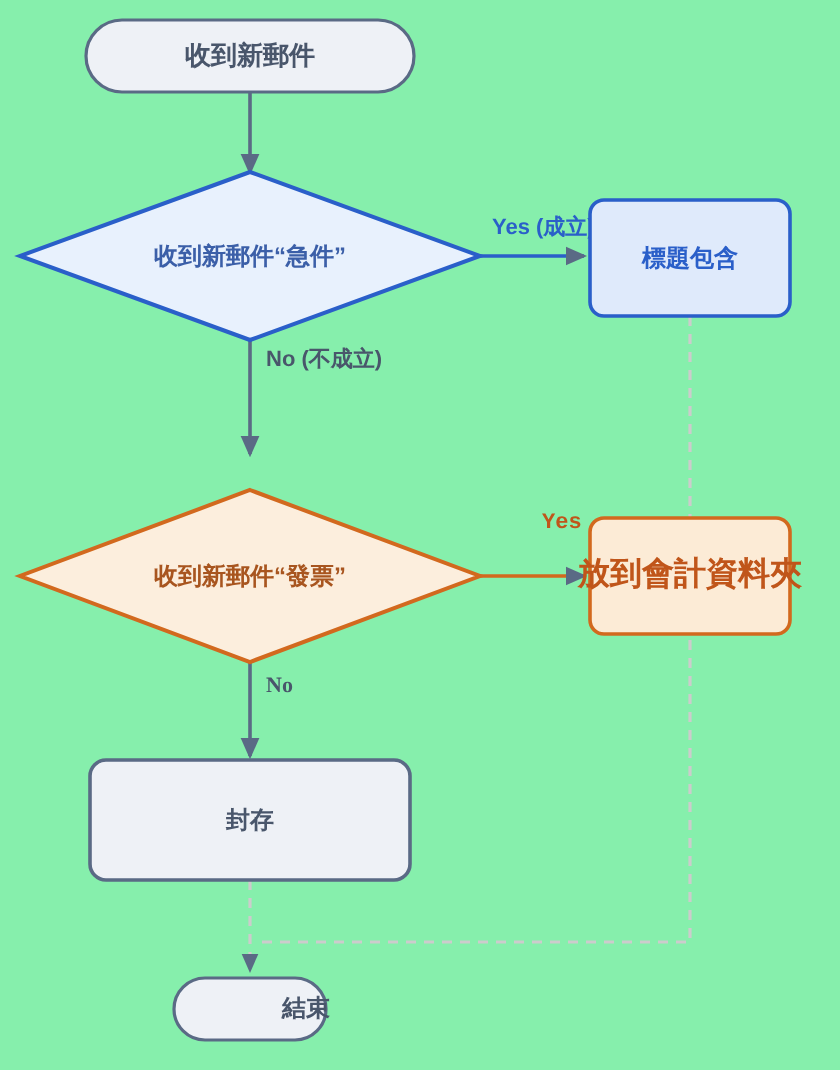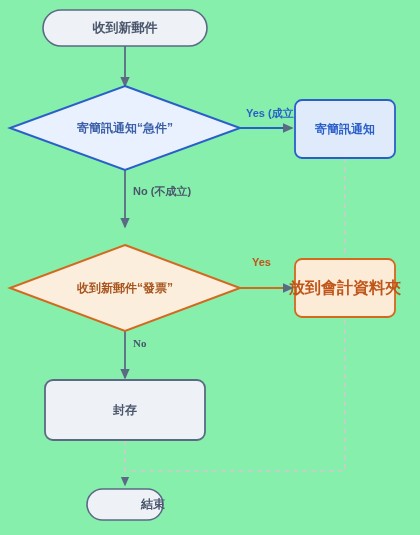--- a/index.html
+++ b/index.html
@@ -114,35 +114,35 @@
       <rect x="45" y="380" width="160" height="60" rx="8" ry="8" fill="#eef1f6" stroke="#5a6a85" stroke-width="1.8"></rect>
     </g>
 
     <g>
       <rect x="87" y="489" width="76" height="31" rx="15.5" ry="15.5" fill="#eef1f6" stroke="#5a6a85" stroke-width="1.6"></rect>
     </g>
   </svg>
 
   <div class="node-label" style="left:43px; top:10px; width:164px; height:36px; color:#49566b; font-size:13px;">收到新郵件</div>
 
-  <div class="node-label" style="left:45px; top:113px; width:160px; height:30px; color:#3b5fa8; font-size:12px;">寄簡訊通知“急件”</div>
+  <div class="node-label" style="left:45px; top:113px; width:160px; height:30px; color:#3b5fa8; font-size:12px;">收到新郵件“急件”</div>
 
-  <div class="node-label" style="left:295px; top:100px; width:100px; height:58px; color:#2a5fc9; font-size:12px;">寄簡訊通知</div>
+  <div class="node-label" style="left:295px; top:100px; width:100px; height:58px; color:#2a5fc9; font-size:12px;">標題包含</div>
 
   <div class="node-label" style="left:45px; top:273px; width:160px; height:30px; color:#a8551f; font-size:12px;">收到新郵件“發票”</div>
 
   <div class="node-label" style="left:295px; top:259px; width:100px; height:58px; color:#c0551a; font-size:16px;">放到會計資料夾</div>
 
   <div class="node-label" style="left:45px; top:380px; width:160px; height:60px; color:#49566b; font-size:12px;border-radius:16px;">封存</div>
 
   <div class="node-label" style="left:87px; top:489px; width:76px; height:31px; color:#49566b; font-size:12px;margin-left:28px;">結束</div>
 
   <div class="clip-box" style="position:absolute; left:246px; top:104px; width:49px; height:20px;">
     <div class="edge-label" style="left:0px; top:2px; color:#2a5fc9;">Yes (成立)</div>
   </div>
 
-  <div class="edge-label" style="left:133px; top:184px; color:#49566b;">No (不成立)</div>
+  <div class="edge-label" style="left:133px; top:172px; color:#49566b;">No (不成立)</div>
 
-  <div class="edge-label" style="left:252px; top:256px; color:#c0551a;">Yes</div>
+  <div class="edge-label" style="left:271px; top:256px; color:#c0551a;font-family:Liberation Mono, monospace;">Yes</div>
 
   <div class="edge-label" style="left:133px; top:337px; color:#49566b;font-family:Liberation Serif, serif;">No</div>
 
 </div>
 
 </body></html>

